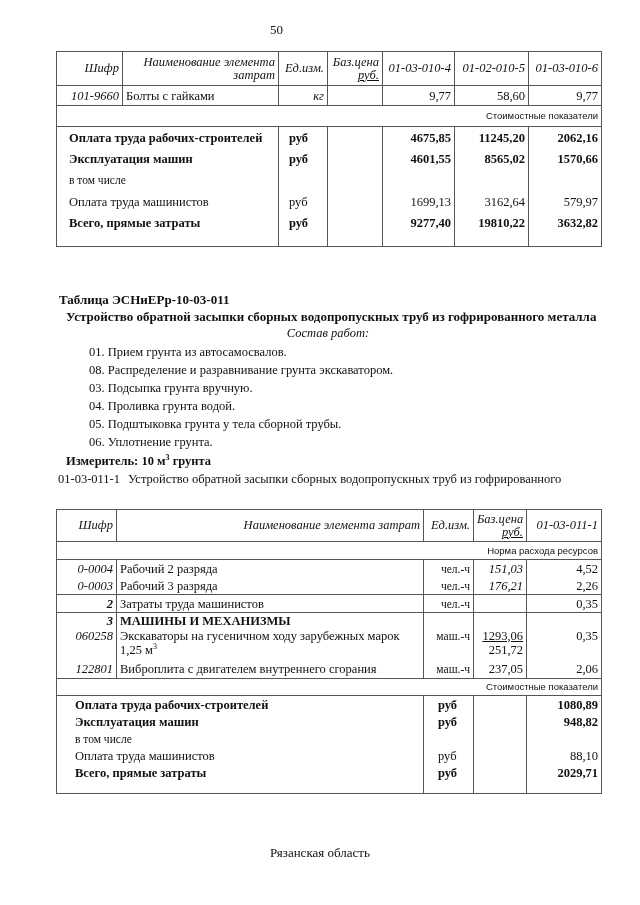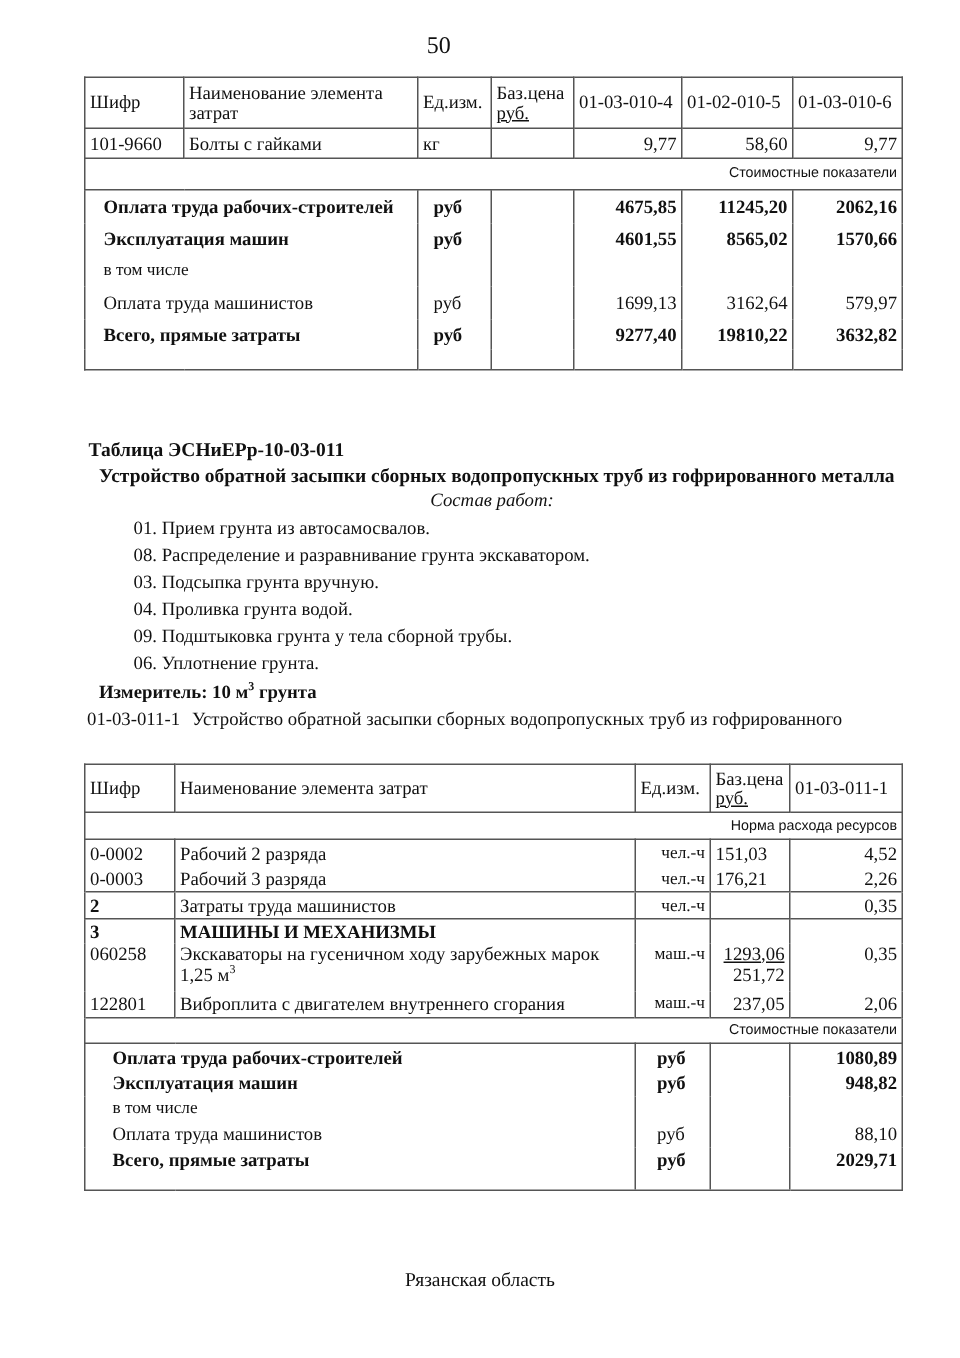--- a/index.html
+++ b/index.html
@@ -1,27 +1,27 @@
 <!DOCTYPE html>
 <html><head>
 <meta charset="utf-8">
 <style>
   html, body { margin: 0; padding: 0; background: #ffffff; }
   body { width: 640px; height: 905px; position: relative; overflow: hidden;
          font-family: "Liberation Serif", "DejaVu Serif", serif; color: #111; font-size: 12.5px; }
   .abs { position: absolute; }
-  .page-num { top: 22px; left: 16px; width: 553px; text-align: center; font-size: 16px; }
+  .page-num { top: 22px; left: 0; width: 553px; text-align: center; font-size: 13px; }
   table { border-collapse: collapse; position: absolute; table-layout: fixed; }
   td, th { padding: 0 3px; font-weight: normal; vertical-align: middle; line-height: 14px; }
   .b { border: 1px solid #555; }
   .bl { border-left: 1px solid #555; }
   .br { border-right: 1px solid #555; }
   .bt { border-top: 1px solid #555; }
   .bb { border-bottom: 1px solid #555; }
-  .c { text-align: left; }
+  .c { text-align: right; font-style: italic; }
   .r { text-align: right; }
   .bold { font-weight: bold; }
   .sans-small { font-family: "Liberation Sans", "DejaVu Sans", sans-serif; font-size: 9.5px; text-align: right; }
   .hdr { font-size: 12.5px; line-height: 13px; }
   .u { text-decoration: underline; }
   .tbl-title { font-weight: bold; font-size: 13px; }
   .list-item { font-size: 12.5px; }
   sup { font-size: 8px; line-height: 0; }
 </style>
 </head>
@@ -120,21 +120,21 @@
 
 <div class="abs tbl-title" style="left:59px; top:292px;">Таблица  ЭСНиЕРр-10-03-011</div>
 <div class="abs tbl-title" style="left:66px; top:309px; white-space:nowrap;">Устройство обратной засыпки сборных водопропускных труб из гофрированного металла</div>
 <div class="abs" style="left:0; width:656px; top:326px; text-align:center; font-style:italic;">Состав работ:</div>
 
 <div class="abs" style="left:89px; top:345px;">
   <div class="list-item" style="height:18px">01. Прием грунта из автосамосвалов.</div>
   <div class="list-item" style="height:18px">08. Распределение и разравнивание грунта экскаватором.</div>
   <div class="list-item" style="height:18px">03. Подсыпка грунта вручную.</div>
   <div class="list-item" style="height:18px">04. Проливка грунта водой.</div>
-  <div class="list-item" style="height:18px">09. Подштыковка грунта у тела сборной трубы.</div>
+  <div class="list-item" style="height:18px">05. Подштыковка грунта у тела сборной трубы.</div>
   <div class="list-item" style="height:18px">06. Уплотнение грунта.</div>
 </div>
 
 <div class="abs bold" style="left:66px; top:454px;"><span>Измеритель: 10 м</span><sup>3</sup><span> грунта</span></div>
 
 <div class="abs" style="left:58px; top:472px;">01-03-011-1</div>
 <div class="abs" style="left:128px; top:472px; width:470px;">
   <div>Устройство обратной засыпки сборных водопропускных труб из гофрированного</div>
 </div>
 
@@ -154,21 +154,21 @@
     <td class="b c hdr">
       <div>Баз.цена</div>
       <div class="u">руб.</div>
     </td>
     <td class="b c hdr">01-03-011-1</td>
   </tr>
   <tr style="height:18px">
     <td colspan="5" class="b sans-small">Норма расхода ресурсов</td>
   </tr>
   <tr style="height:18px">
-    <td class="bl c">0-0002</td>
+    <td class="bl c">0-0004</td>
     <td class="bl">Рабочий 2 разряда</td>
     <td class="bl r" style="font-size:11.5px">чел.-ч</td>
     <td class="bl c">151,03</td>
     <td class="bl br r">4,52</td>
   </tr>
   <tr style="height:17px">
     <td class="bl c">0-0003</td>
     <td class="bl">Рабочий 3 разряда</td>
     <td class="bl r" style="font-size:11.5px">чел.-ч</td>
     <td class="bl c">176,21</td>

